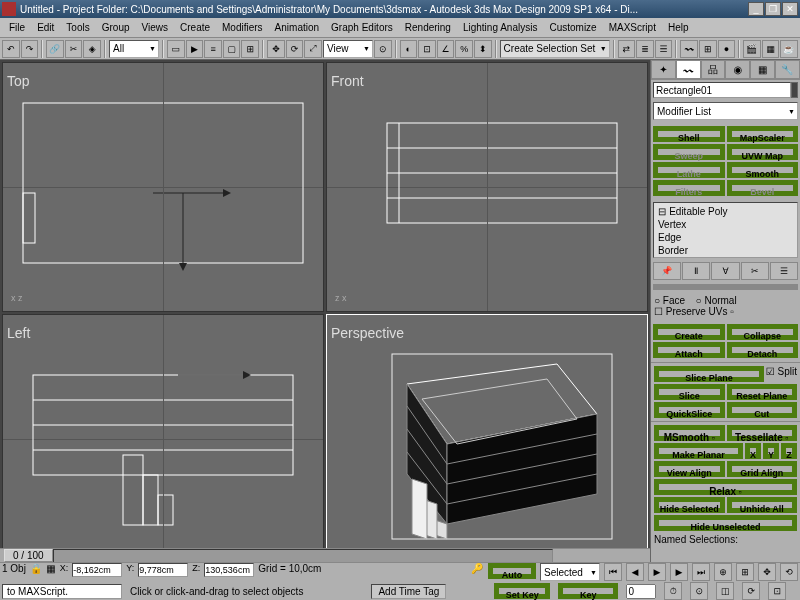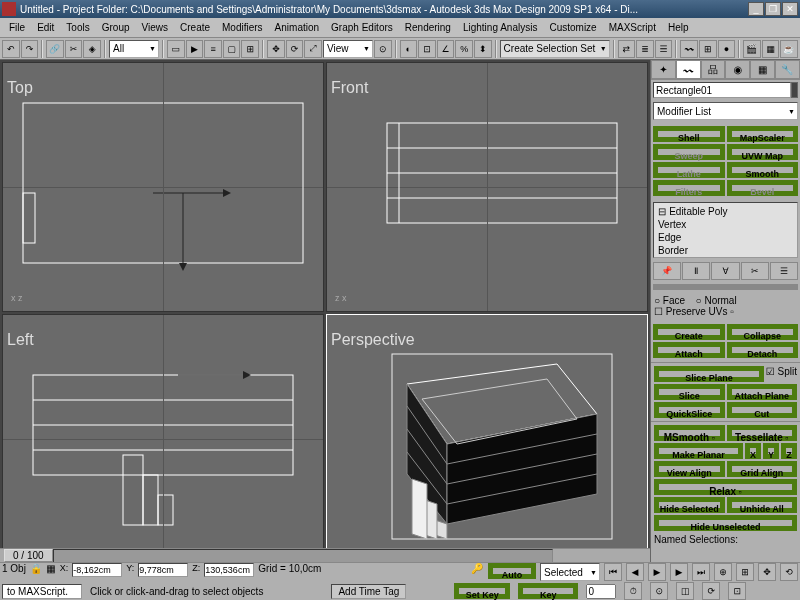--- a/index.html
+++ b/index.html
@@ -12,21 +12,21 @@
 .menubar span { padding:0 5px; cursor:default; }
 .toolbar { height:22px; background:#b8b8b8; display:flex; align-items:center; padding:0 2px; gap:1px; border-bottom:1px solid #666; }
 .tbtn { width:18px; height:18px; background:#bababa; border:1px solid #888; display:flex; align-items:center; justify-content:center; font-size:9px; }
 .sep { width:2px; height:18px; border-left:1px solid #888; border-right:1px solid #ddd; margin:0 2px; }
 .dd { height:18px; background:#fff; border:1px inset #aaa; padding:0 12px 0 3px; display:flex; align-items:center; position:relative; min-width:60px; }
 .dd::after { content:"▼"; position:absolute; right:2px; font-size:7px; }
 .workspace { display:flex; height:506px; }
 .viewports { flex:1; display:grid; grid-template-columns:1fr 1fr; grid-template-rows:1fr 1fr; gap:2px; padding:2px; background:#444; }
 .viewport { background:#6a6a6a; position:relative; border:1px solid #333; }
 .viewport.active { border:1px solid #fff; }
-.vp-label { position:absolute; top:16px; left:4px; color:#ddd; font-size:16px; z-index:5; }
+.vp-label { position:absolute; top:10px; left:4px; color:#ddd; font-size:14px; z-index:5; }
 .vp-axis { position:absolute; bottom:8px; left:8px; color:#aaa; font-size:9px; }
 .cmdpanel { width:150px; background:#b0b0b0; border-left:1px solid #666; display:flex; flex-direction:column; }
 .cp-tabs { display:flex; height:20px; border-bottom:1px solid #888; }
 .cp-tab { flex:1; border:1px solid #888; background:#b0b0b0; display:flex; align-items:center; justify-content:center; font-size:10px; }
 .cp-tab.active { background:#fff; }
 .cp-name { margin:2px; display:flex; }
 .cp-name input { flex:1; height:16px; font-size:10px; border:1px inset #999; padding:0 2px; }
 .cp-name .color { width:16px; height:16px; background:#444; border:1px solid #666; }
 .cp-mod { margin:2px; }
 .cp-mod .dd { width:100%; }
@@ -38,21 +38,21 @@
 .cp-stackbtns { display:flex; gap:1px; margin:2px; }
 .cp-stackbtns .tbtn { flex:1; }
 .cp-rollbody { padding:3px; font-size:9px; }
 .radio { display:inline-block; margin-right:8px; }
 .chk { display:inline-block; }
 .slider-track { flex:1; height:14px; background:#999; border:1px inset #888; position:relative; max-width:500px; }
 .timeline { position:absolute; bottom:38px; left:0; right:150px; height:14px; background:#aaa; border-top:1px solid #888; display:flex; align-items:center; padding:0 4px; }
 .statusrow { position:absolute; bottom:18px; left:0; right:0; height:20px; background:#b0b0b0; border-top:1px solid #888; display:flex; align-items:flex-start; padding:0 2px; gap:4px; font-size:9px; }
 .statusrow input { height:14px; width:50px; font-size:9px; border:1px inset #999; }
 .promptrow { position:absolute; bottom:0; left:0; right:0; height:18px; background:#b0b0b0; display:flex; align-items:center; padding:0 2px; gap:8px; font-size:9px; }
-.prompt-in { background:#fff; border:1px inset #999; padding:1px 4px; width:80px; }
+.prompt-in { background:#fff; border:1px inset #999; padding:1px 4px; width:120px; }
 .grid-lines::before,.grid-lines::after { content:""; position:absolute; background:#555; }
 .grid-lines::before { width:100%; height:1px; top:50%; }
 .grid-lines::after { height:100%; width:1px; left:50%; }
 svg { position:absolute; top:0; left:0; width:100%; height:100%; pointer-events:none; }
 </style>
 </head>
 <body>
 
 <div class="titlebar">
   <div class="icon"></div>
@@ -244,21 +244,21 @@
       <div class="cp-btn">Attach</div>
       <div class="cp-btn">Detach</div>
     </div>
     <div class="cp-rollbody" style="border-top:1px solid #888">
       <div style="display:flex;gap:2px;margin-bottom:2px">
         <div class="cp-btn" style="flex:1">Slice Plane</div>
         <span>☑ <span>Split</span></span>
       </div>
       <div style="display:grid;grid-template-columns:1fr 1fr;gap:2px">
         <div class="cp-btn">Slice</div>
-        <div class="cp-btn">Attach Plane</div>
+        <div class="cp-btn">Reset Plane</div>
         <div class="cp-btn">QuickSlice</div>
         <div class="cp-btn">Cut</div>
       </div>
     </div>
     <div class="cp-rollbody" style="border-top:1px solid #888">
       <div style="display:grid;grid-template-columns:1fr 1fr;gap:2px">
         <div class="cp-btn"><span>MSmooth</span> ▫</div>
         <div class="cp-btn"><span>Tessellate</span> ▫</div>
       </div>
       <div style="display:flex;gap:2px;margin-top:2px">

